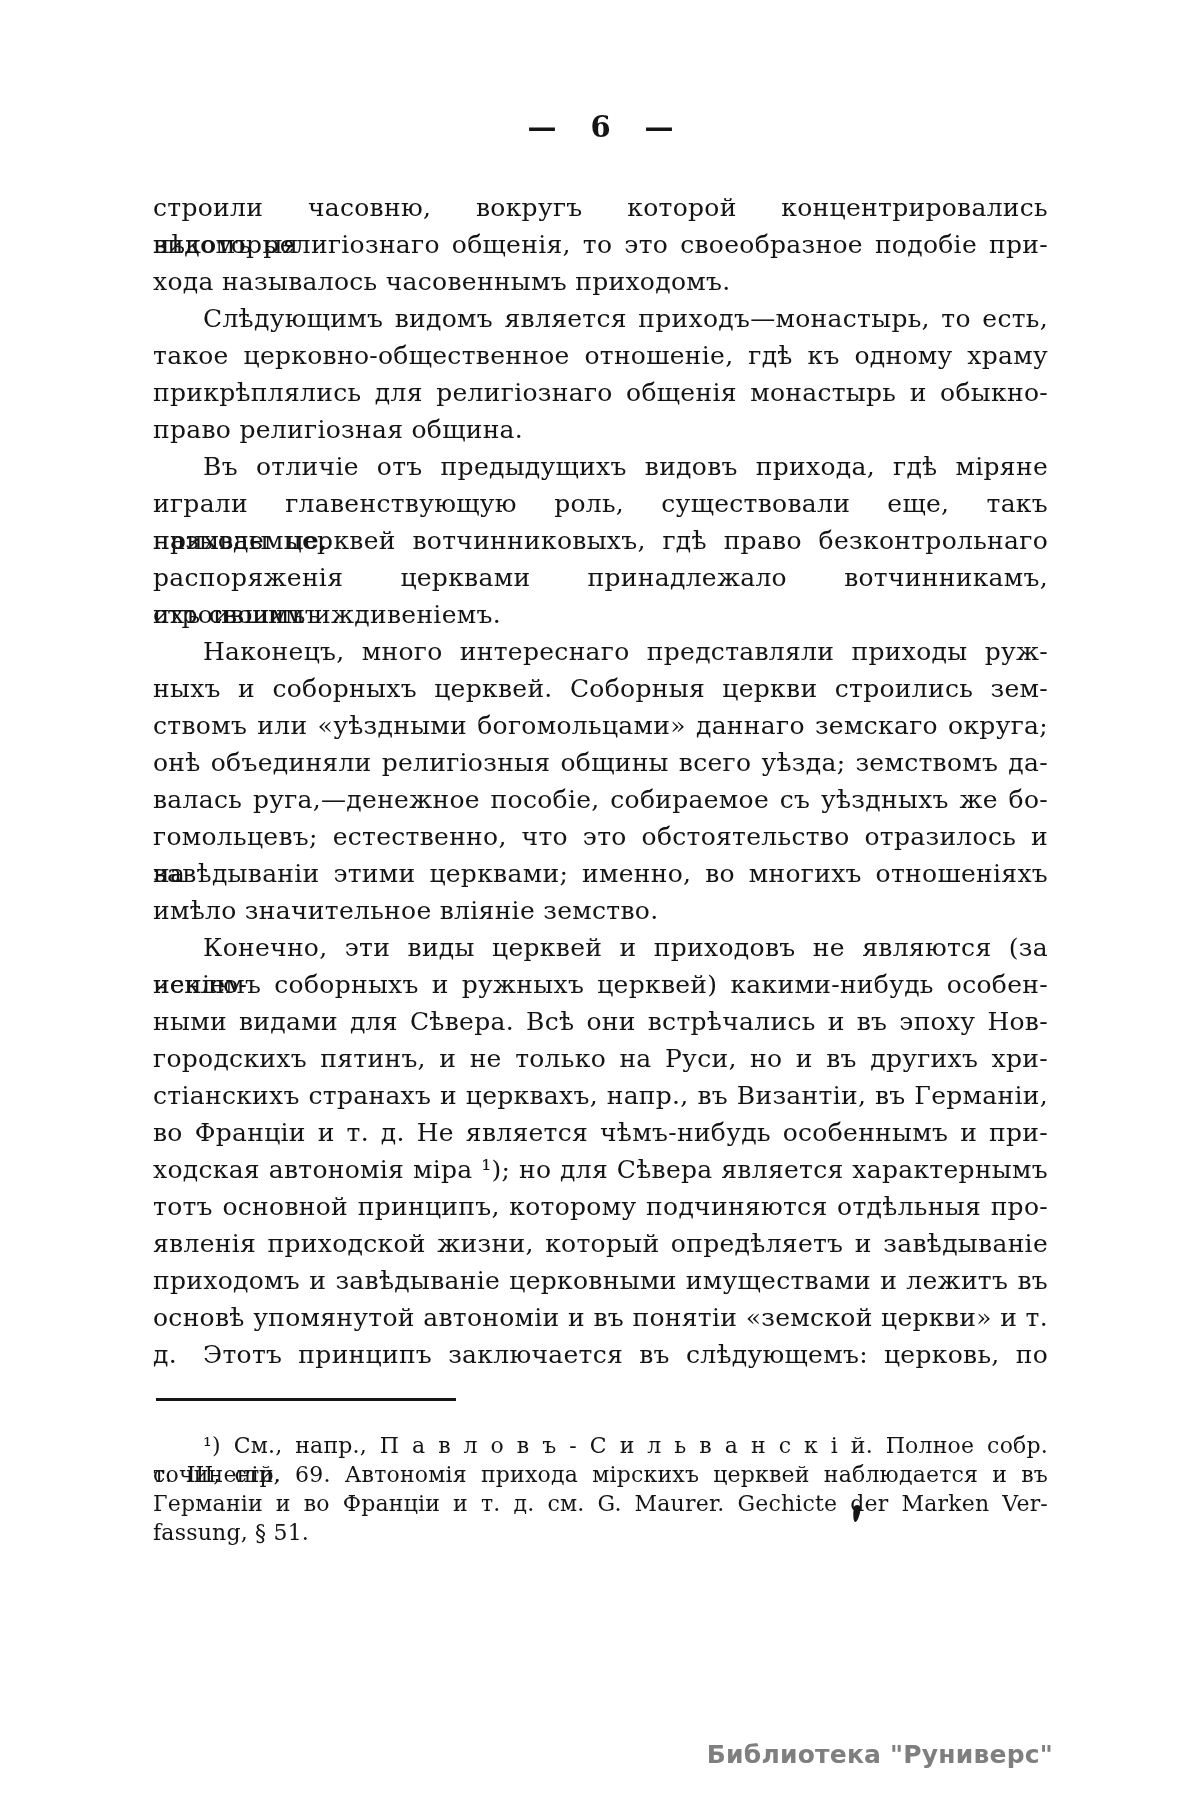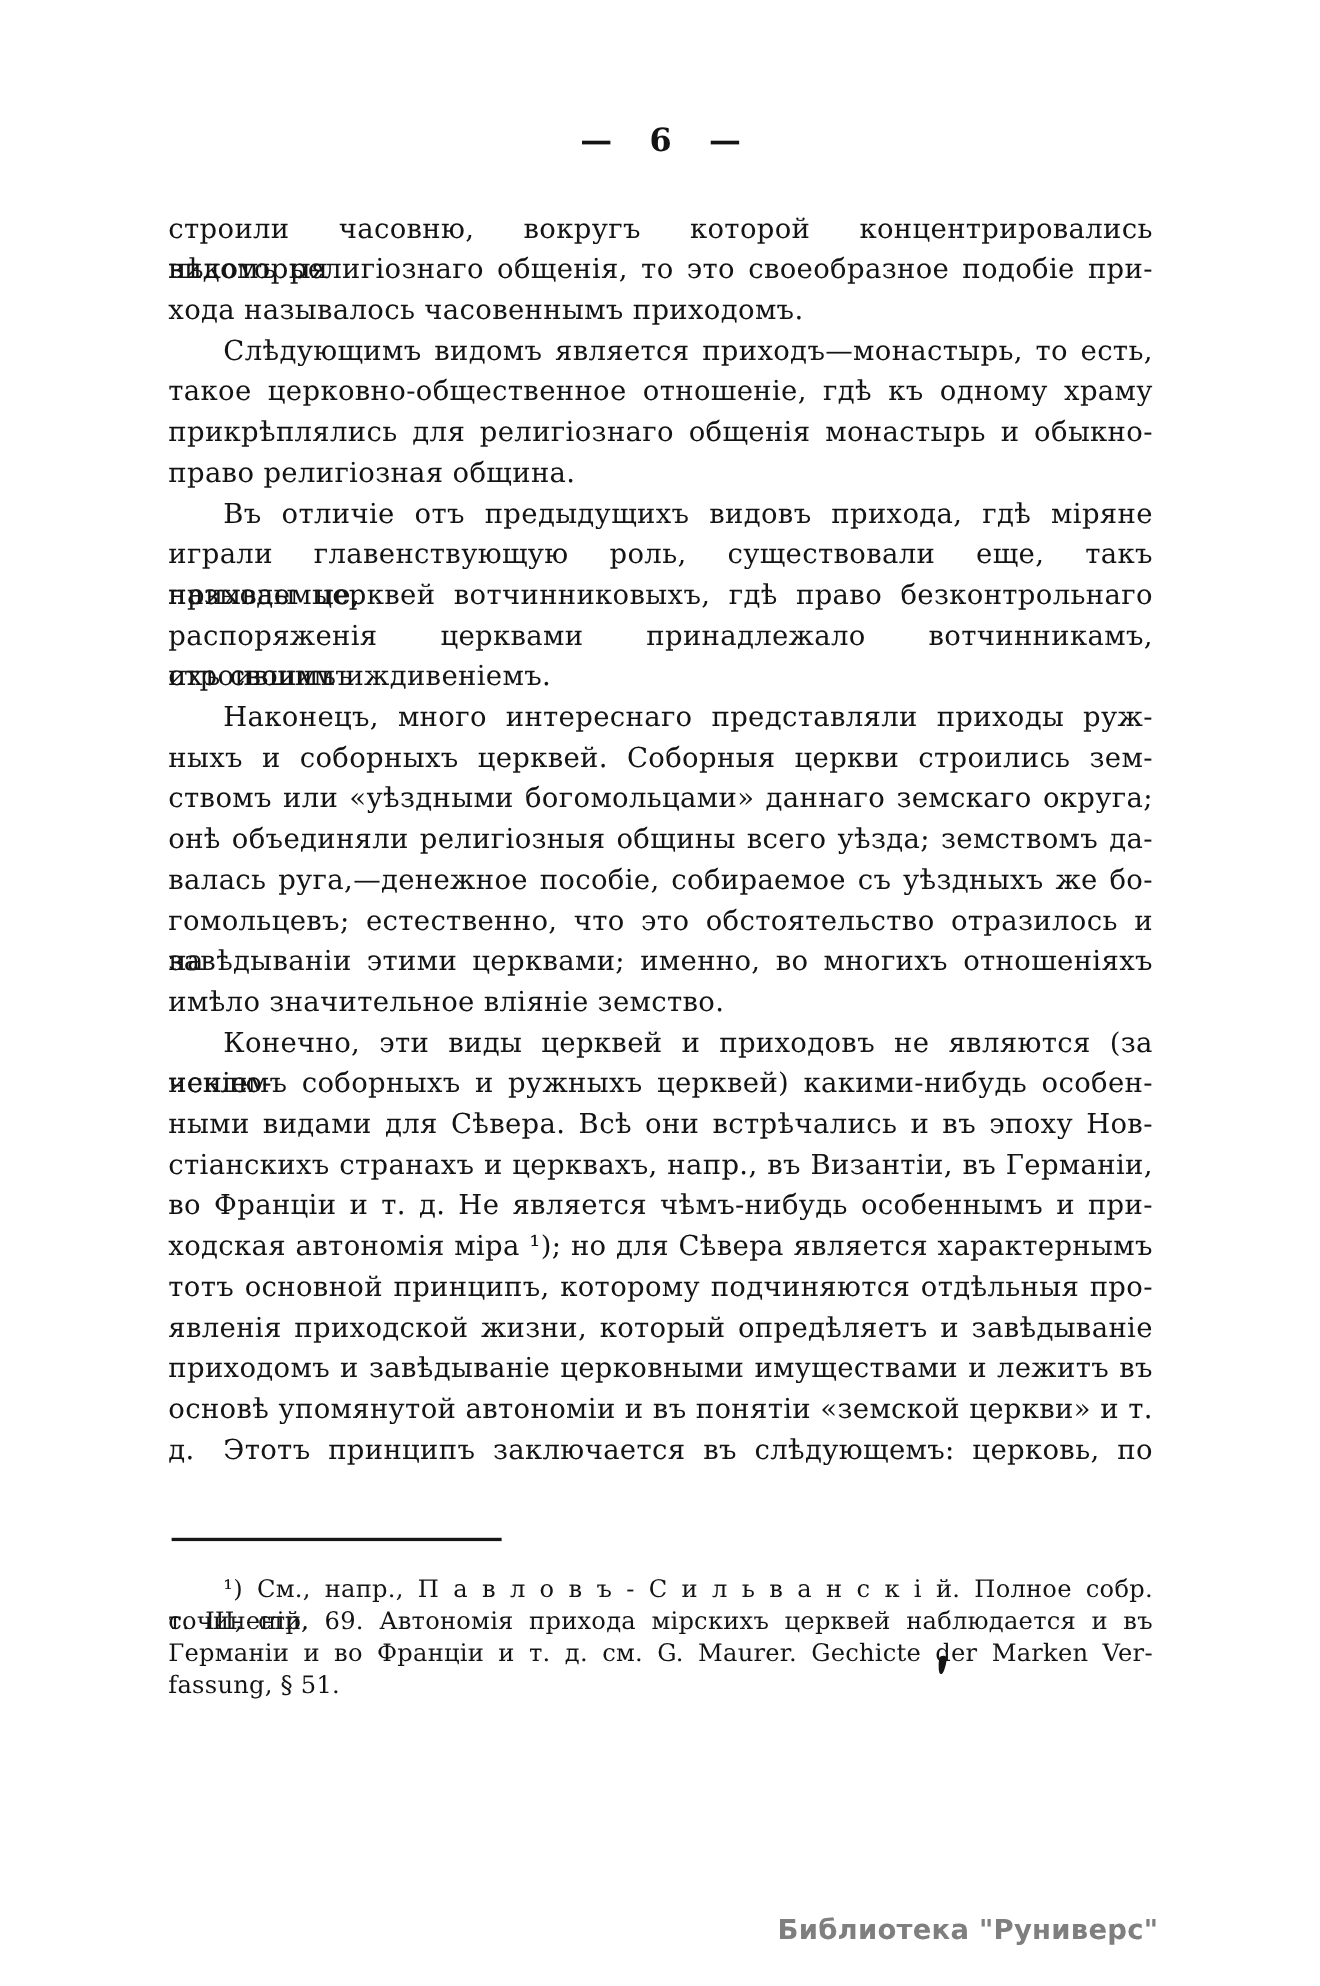--- a/index.html
+++ b/index.html
@@ -140,20 +140,21 @@
       <div class="ln">валась руга,—денежное пособіе, собираемое съ уѣздныхъ же бо-</div>
       <div class="ln">гомольцевъ; естественно, что это обстоятельство отразилось и на</div>
       <div class="ln">завѣдываніи этими церквами; именно, во многихъ отношеніяхъ</div>
       <div class="ln last">имѣло значительное вліяніе земство.</div>
     </div>
 
     <div class="para">
       <div class="ln indent">Конечно, эти виды церквей и приходовъ не являются (за исклю-</div>
       <div class="ln">ченіемъ соборныхъ и ружныхъ церквей) какими-нибудь особен-</div>
       <div class="ln">ными видами для Сѣвера. Всѣ они встрѣчались и въ эпоху Нов-</div>
+      <div class="ln">городскихъ пятинъ, и не только на Руси, но и въ другихъ хри-</div>
       <div class="ln">стіанскихъ странахъ и церквахъ, напр., въ Византіи, въ Германіи,</div>
       <div class="ln">во Франціи и т. д. Не является чѣмъ-нибудь особеннымъ и при-</div>
       <div class="ln">ходская автономія міра ¹); но для Сѣвера является характернымъ</div>
       <div class="ln">тотъ основной принципъ, которому подчиняются отдѣльныя про-</div>
       <div class="ln">явленія приходской жизни, который опредѣляетъ и завѣдываніе</div>
       <div class="ln">приходомъ и завѣдываніе церковными имуществами и лежитъ въ</div>
       <div class="ln">основѣ упомянутой автономіи и въ понятіи «земской церкви» и т. д.</div>
     </div>
 
     <div class="para">

